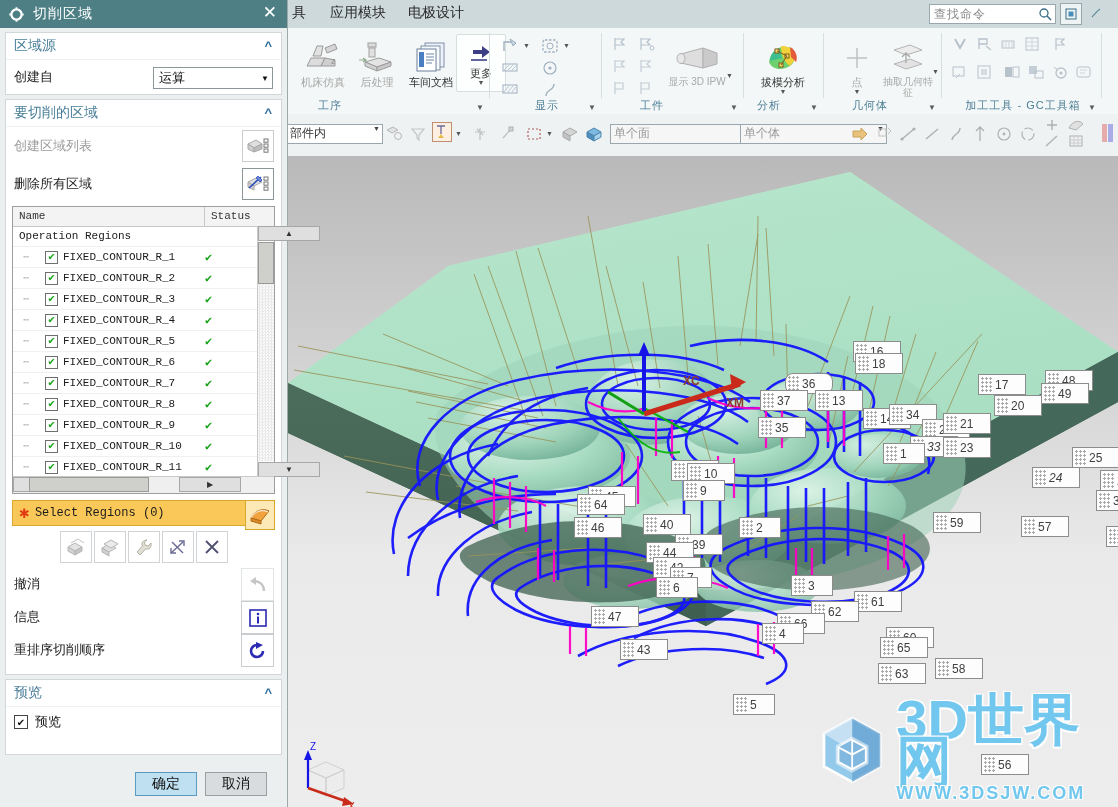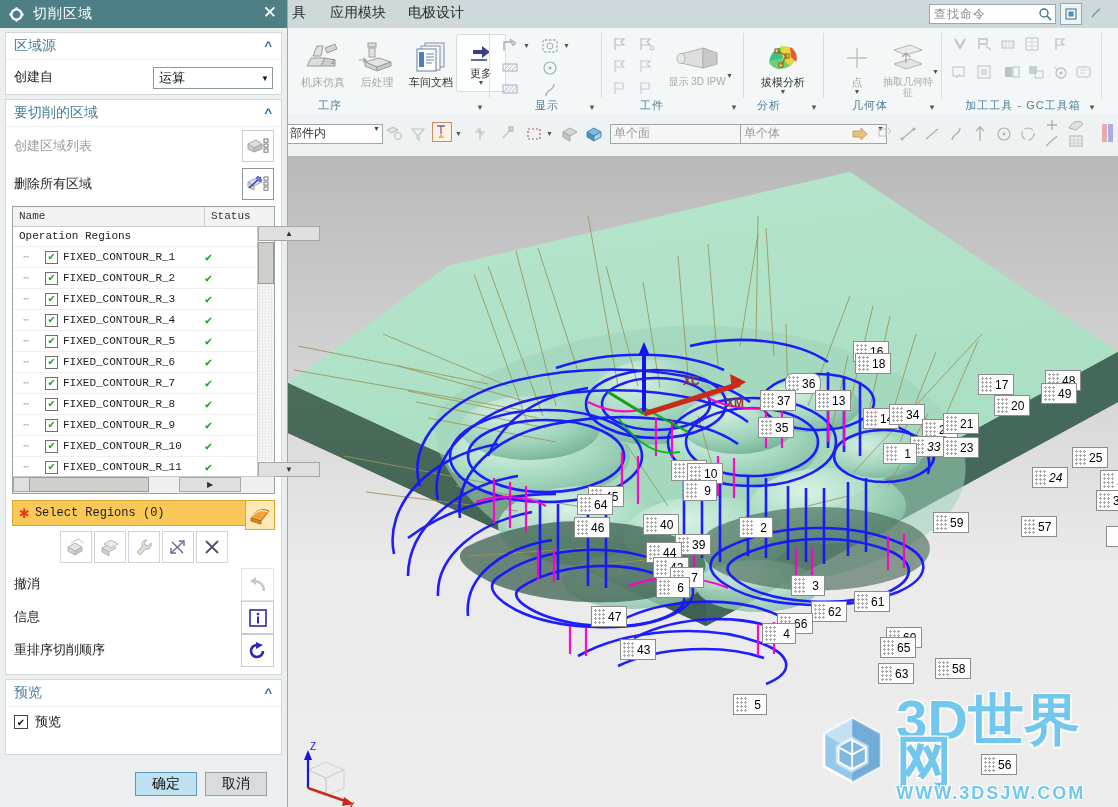--- a/index.html
+++ b/index.html
@@ -46,21 +46,21 @@
     font-size:12px;color:#333;}
   .combo.dim{color:#9a9a9a;background:#f6f6f6;}
   .combo .arw{font-size:7px;color:#444;}
   .tbi{position:absolute;width:20px;height:20px;}
 
   
   .viewport{position:absolute;left:288px;top:156px;width:830px;height:651px;
     background:linear-gradient(#b9b9b9,#eaeaea 62%,#ededed);overflow:hidden;}
   .label{position:absolute;background:#fdfdfd;border:1px solid #8c8c8c;
     height:21px;min-width:34px;display:flex;align-items:center;
-    font-size:12px;color:#000000;padding-right:5px;box-sizing:border-box;
+    font-size:12px;color:#404040;padding-right:17px;box-sizing:border-box;
     font-family:"Liberation Sans",sans-serif;justify-content:flex-end;}
   .label .grip{width:11px;height:15px;margin:0 3px 0 2px;flex:0 0 auto;
     background-image:
       radial-gradient(circle at 1.5px 1.5px,#9a9a9a 1px,transparent 1.2px);
     background-size:4px 4px;opacity:.85;}
   .label .num{flex:1;text-align:right;}
 
   .axisword{position:absolute;font-size:12px;color:#8b3a2e;font-weight:bold;}
 
   

